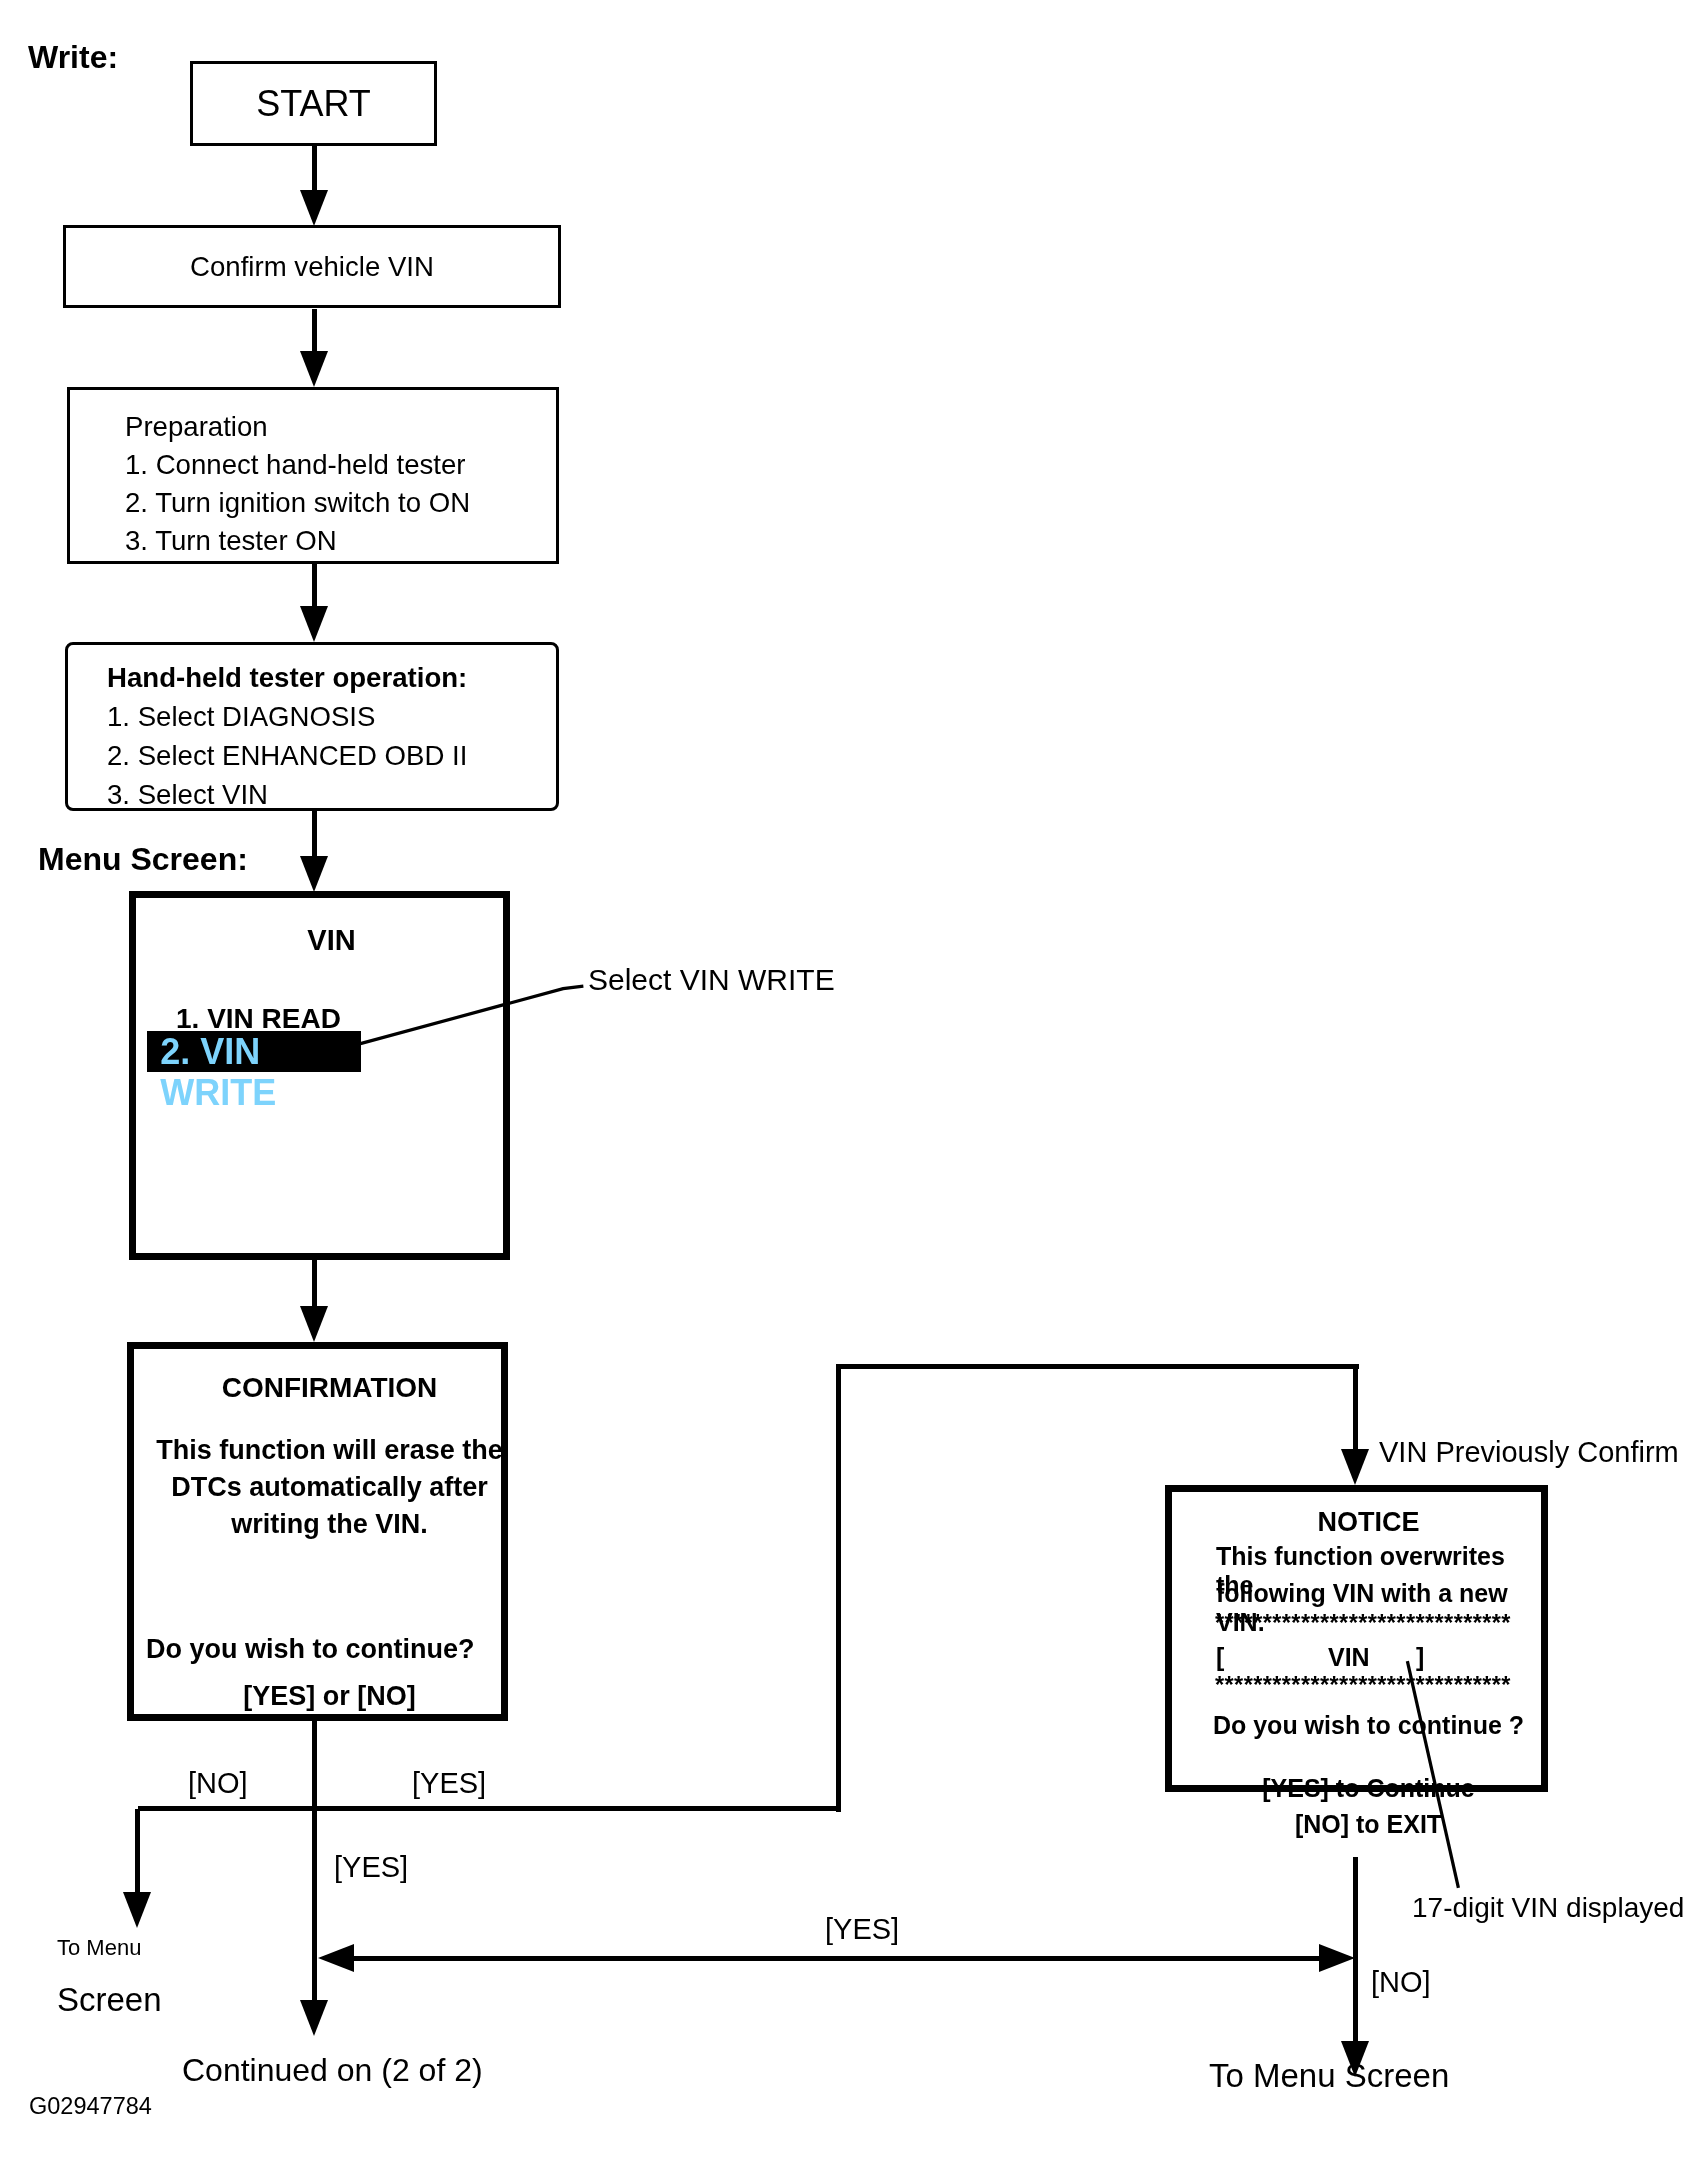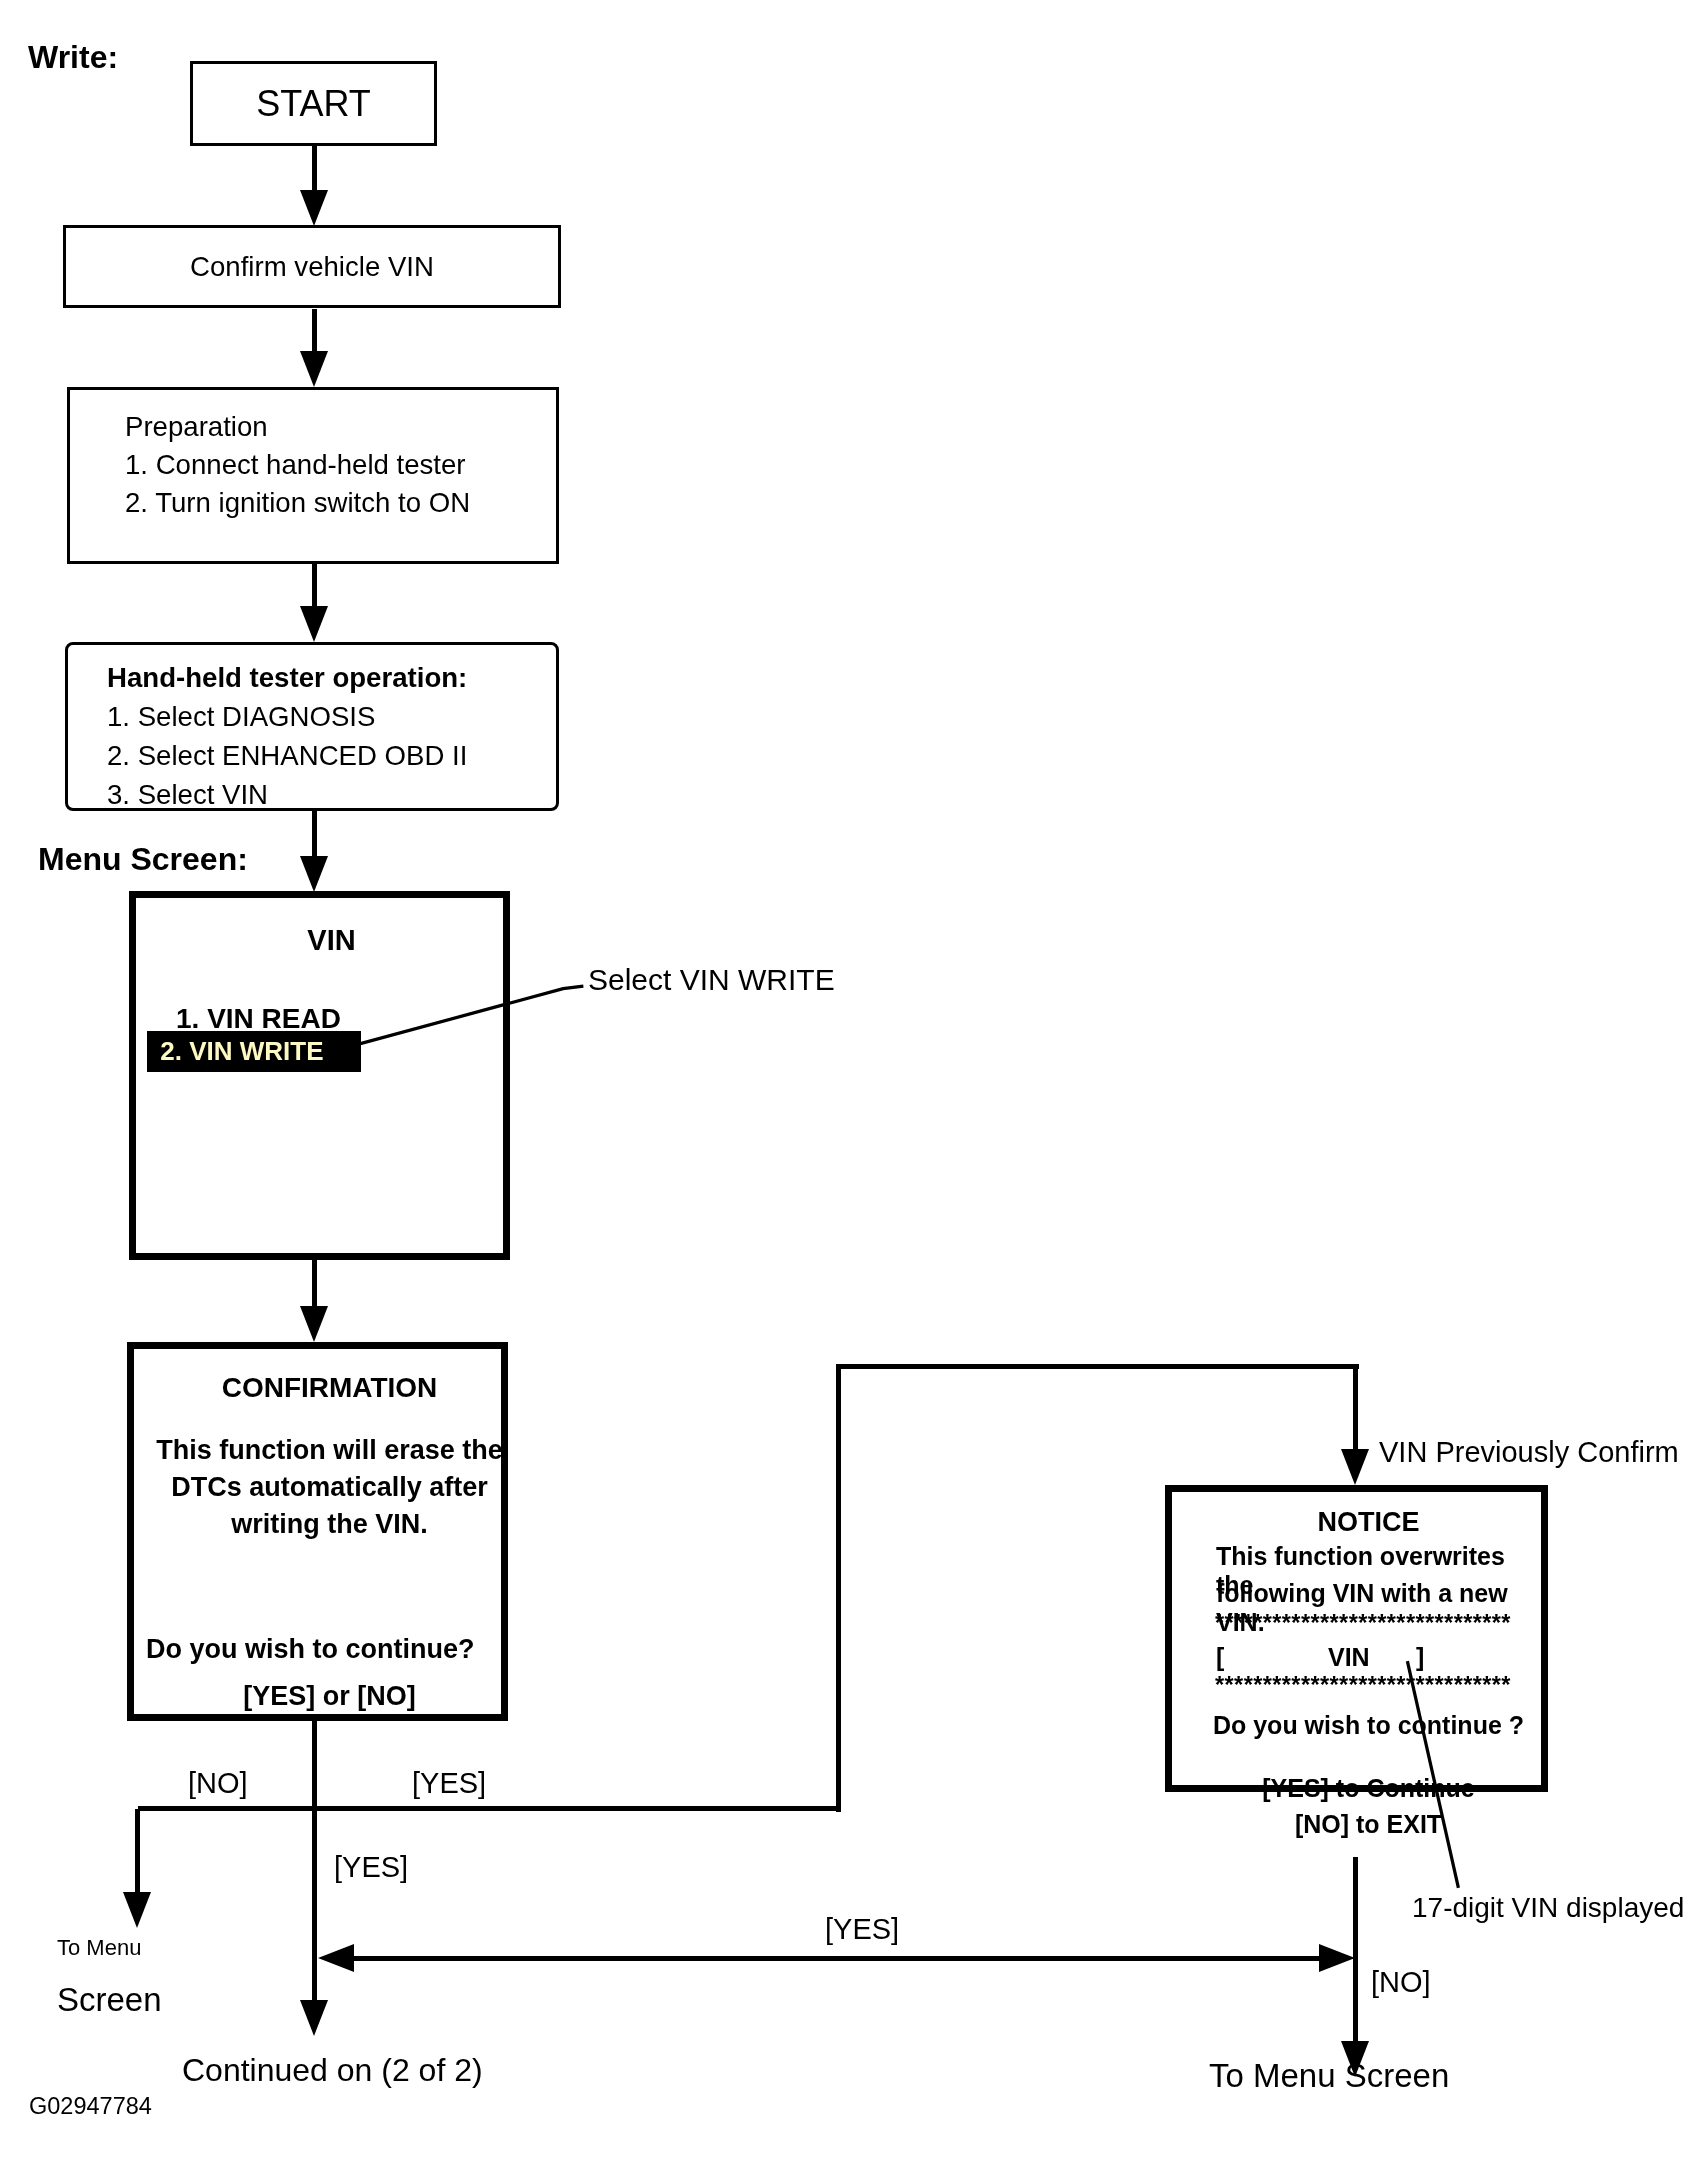--- a/index.html
+++ b/index.html
@@ -47,33 +47,34 @@
   </div>
 
   <div class="box centered" style="left:63px;top:225px;width:498px;height:83px;font-size:27.6px;">
     <span>Confirm vehicle VIN</span>
   </div>
 
   <div class="box" style="left:67px;top:387px;width:492px;height:177px;font-size:27.6px;line-height:38px;padding:18px 8px 0 55px;">
     <div>Preparation</div>
     <div>1. Connect hand-held tester</div>
     <div>2. Turn ignition switch to ON</div>
+    <div>3. Turn tester ON</div>
   </div>
 
   <div class="box" style="left:65px;top:642px;width:494px;height:169px;font-size:27.6px;line-height:39px;padding:13px 8px 0 39px;border-radius:8px;">
     <div class="bold">Hand-held tester operation:</div>
     <div>1. Select DIAGNOSIS</div>
     <div>2. Select ENHANCED OBD II</div>
     <div>3. Select VIN</div>
   </div>
 
   <div class="box thick" style="left:129px;top:891px;width:381px;height:369px;">
     <div class="abs bold" style="left:0;top:26px;width:100%;text-align:center;font-size:29px;">VIN</div>
     <div class="abs bold" style="left:28px;top:105px;font-size:28px;">1. VIN READ</div>
-    <div class="abs bold" style="left:11.3px;top:133px;width:201px;height:41px;background:#000;color:#fef9c3;font-size:26px;line-height:41px;padding-left:13px;">2. VIN WRITE</div>
+    <div class="abs bold" style="left:11.3px;top:133px;width:201px;height:41px;background:#000;color:#7dd3fc;font-size:36px;line-height:41px;padding-left:13px;">2. VIN WRITE</div>
   </div>
 
   <div class="lbl" style="left:588px;top:963px;font-size:30px;">Select VIN WRITE</div>
 
   <div class="box thick bold" style="left:127px;top:1342px;width:381px;height:379px;font-size:27px;">
     <div class="abs" style="left:0;top:23px;width:100%;text-align:center;font-size:28px;">CONFIRMATION</div>
     <div class="abs" style="left:0;top:83px;width:100%;text-align:center;line-height:37px;">
       <div>This function will erase the</div>
       <div>DTCs automatically after</div>
       <div>writing the VIN.</div>

